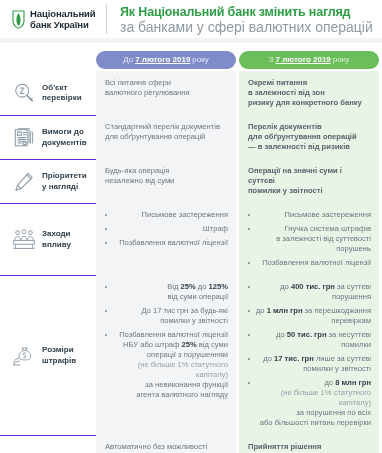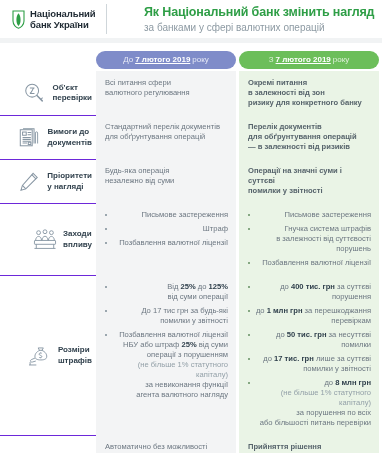--- a/index.html
+++ b/index.html
@@ -49,30 +49,30 @@
     color: #1f2a33;
     letter-spacing: -0.1px;
   }
   .header-divider {
     width: 1px;
     height: 30px;
     background: #cfd6da;
     margin: 0 13px 0 0;
     flex: 0 0 1px;
   }
-  .title-block { padding-top: 1px; margin-left: 24px; }
+  .title-block { padding-top: 1px; }
   .title-main {
     font-size: 12.5px;
     font-weight: bold;
     color: #2e9e46;
     line-height: 15px;
     letter-spacing: -0.15px;
   }
   .title-sub {
-    font-size: 10px;
+    font-size: 14px;
     color: #8d9aa3;
     line-height: 13px;
     margin-top: 1px;
   }
 
   .header-rule {
     height: 5px;
     background: #f1f3f4;
     width: 100%;
   }
@@ -124,21 +124,20 @@
   .row + .row .cell-icon { border-top: 1px solid #6d28d9; }
 
   .cell-icon {
     width: 96px;
     flex: 0 0 96px;
     display: flex;
     align-items: center;
     padding: 7px 4px 7px 9px;
     box-sizing: border-box;
     background: #ffffff;
-    justify-content: flex-end;
   }
   .icon-wrap {
     width: 30px;
     flex: 0 0 30px;
     display: flex;
     align-items: center;
     justify-content: center;
     color: #8796a3;
   }
   .icon-label {

